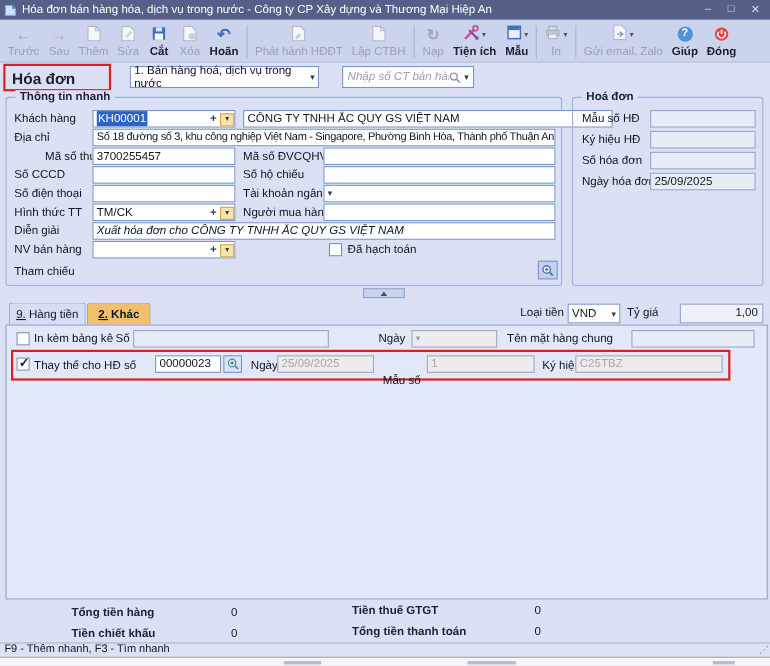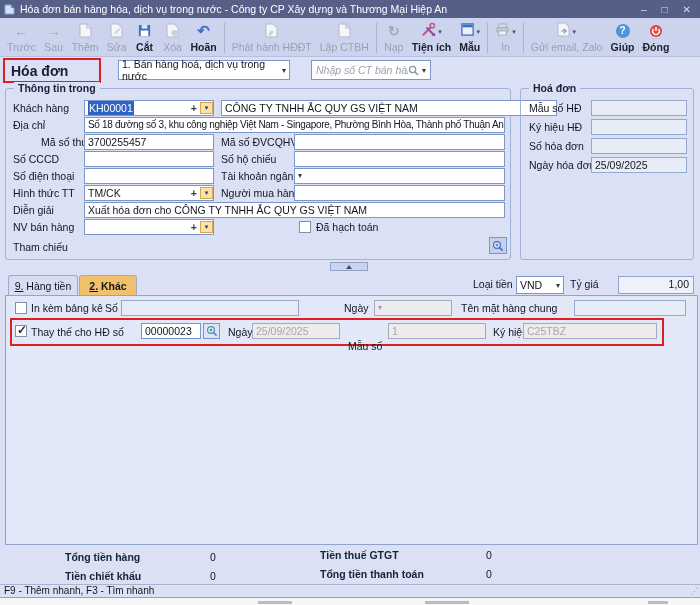--- a/index.html
+++ b/index.html
@@ -41,21 +41,21 @@
   .groupbox { position:absolute; border:1px solid #9fb2dc; border-radius:3px; }
   .legend { position:absolute; top:-7px; left:8px; background:#dbe0f4; padding:0 4px;
     font-weight:bold; color:#17213a; line-height:13px; }
   .g-general { left:5px; top:88px; width:506px; height:172px; }
   .g-invoice { left:520px; top:88px; width:174px; height:172px; }
   .albl { position:absolute; height:16px; line-height:16px; white-space:nowrap; }
   .fld { position:absolute; height:16px; background:#fff; border:1px solid #7b96c8;
     padding:0 3px; line-height:14px; overflow:hidden; white-space:nowrap; }
   .fld.dis { background:#e8ecf7; border-color:#95a8d0; }
   .fld.gray { background:#ececee; border-color:#a2aabc; color:#a8a8a8; }
-  .fld.flex { display:flex; align-items:center; }
+  .fld.flex { display:flex; align-items:flex-end; }
   .plus { color:#3a3f50; font-weight:bold; margin-left:auto; padding:0 3px; }
   .caretbtn { width:13px; height:12px; background:#fbe2a8; border:1px solid #d2a84e;
     display:flex; align-items:center; justify-content:center; font-size:7px; color:#33384a; }
   .sel { background:#2f62c5; color:#fff; padding:0 1px; }
   .cb { position:absolute; width:12px; height:12px; background:#fff; border:1px solid #8090a8; }
   .cb.checked::after { content:"✓"; position:absolute; left:1px; top:-3px; font-size:12px; font-weight:bold; color:#1d2330; }
   .zoombtn { position:absolute; width:18px; height:17px; background:#c7d0ea; border:1px solid #7b96c8;
     display:flex; align-items:center; justify-content:center; }
   
   .splitbtn { position:absolute; left:330px; top:262px; width:38px; height:9px;
@@ -253,21 +253,21 @@
   <span style="display:flex;margin-right:3px;">
       <svg width="11" height="11" viewBox="0 0 12 12">
         <circle cx="5" cy="5" r="3.4" fill="none" stroke="#8a94a8" stroke-width="1.4"></circle>
         <path d="M7.8 7.8 L11 11" stroke="#8a94a8" stroke-width="1.6"></path>
       </svg>
     </span>
   <span class="caret">▾</span>
 </div>
 
 <div class="groupbox g-general">
-  <span class="legend">Thông tin trong</span>
+  <span class="legend">Thông tin nhanh</span>
 
   <span class="albl" style="left:7px;top:11px;">Khách hàng</span>
   <div class="fld flex" style="left:78px;top:11px;width:130px;padding-right:0;">
     <span class="sel">KH00001</span>
     <span class="plus">+</span>
     <span class="caretbtn">▾</span>
   </div>
   <div class="fld" style="left:215px;top:11px;width:336px;">CÔNG TY TNHH ẮC QUY GS VIỆT NAM</div>
 
   <span class="albl" style="left:7px;top:28px;">Địa chỉ</span>
@@ -295,21 +295,21 @@
   <span class="albl" style="left:7px;top:96px;">Hình thức TT</span>
   <div class="fld flex" style="left:78px;top:96px;width:130px;padding-right:0;">
     <span>TM/CK</span>
     <span class="plus">+</span>
     <span class="caretbtn">▾</span>
   </div>
   <span class="albl" style="left:215px;top:96px;">Người mua hàng</span>
   <div class="fld" style="left:288px;top:96px;width:211px;"></div>
 
   <span class="albl" style="left:7px;top:113px;">Diễn giải</span>
-  <div class="fld" style="left:78px;top:113px;width:421px;">Xuất hóa đơn cho CÔNG TY TNHH ẮC QUY GS VIỆT NAM</div>
+  <div class="fld" style="left:78px;top:113px;width:421px;font-style:italic;">Xuất hóa đơn cho CÔNG TY TNHH ẮC QUY GS VIỆT NAM</div>
 
   <span class="albl" style="left:7px;top:130px;">NV bán hàng</span>
   <div class="fld flex" style="left:78px;top:130px;width:130px;padding-right:0;">
     <span></span>
     <span class="plus">+</span>
     <span class="caretbtn">▾</span>
   </div>
   <span class="cb" style="left:293px;top:132px;"></span>
   <span class="albl" style="left:310px;top:130px;">Đã hạch toán</span>
 

